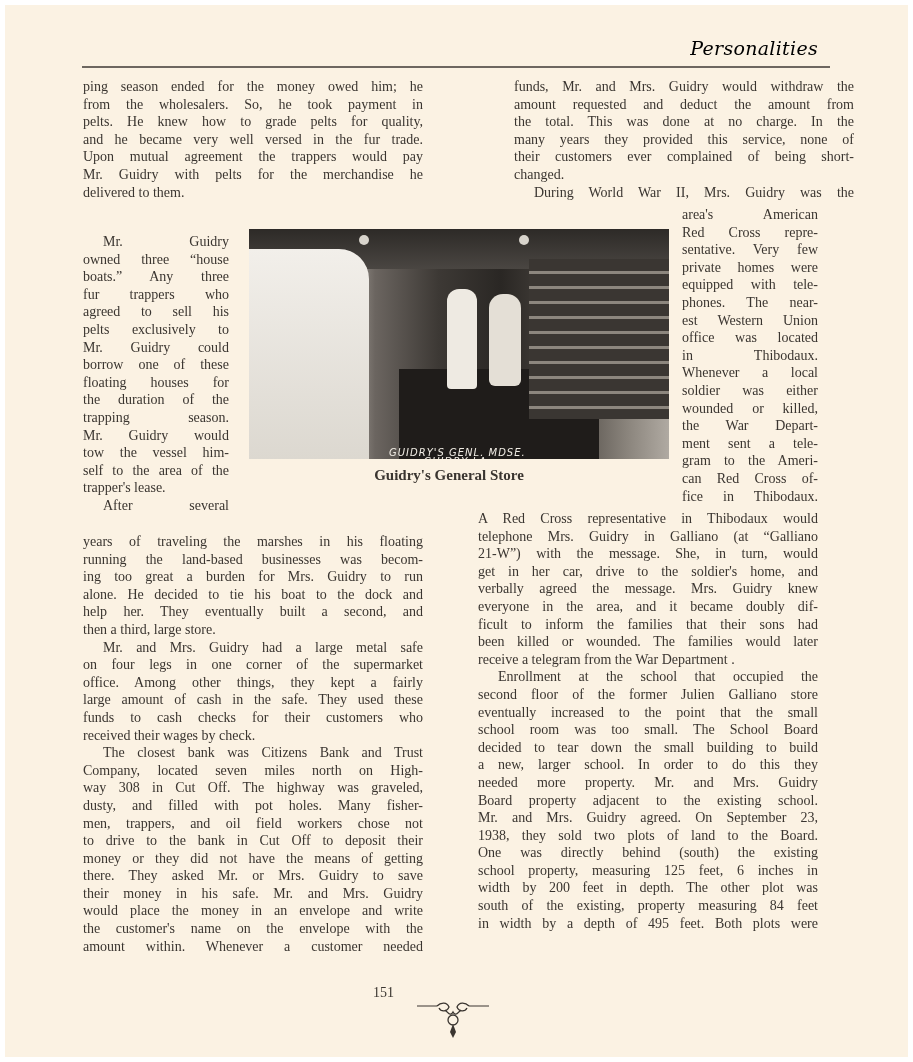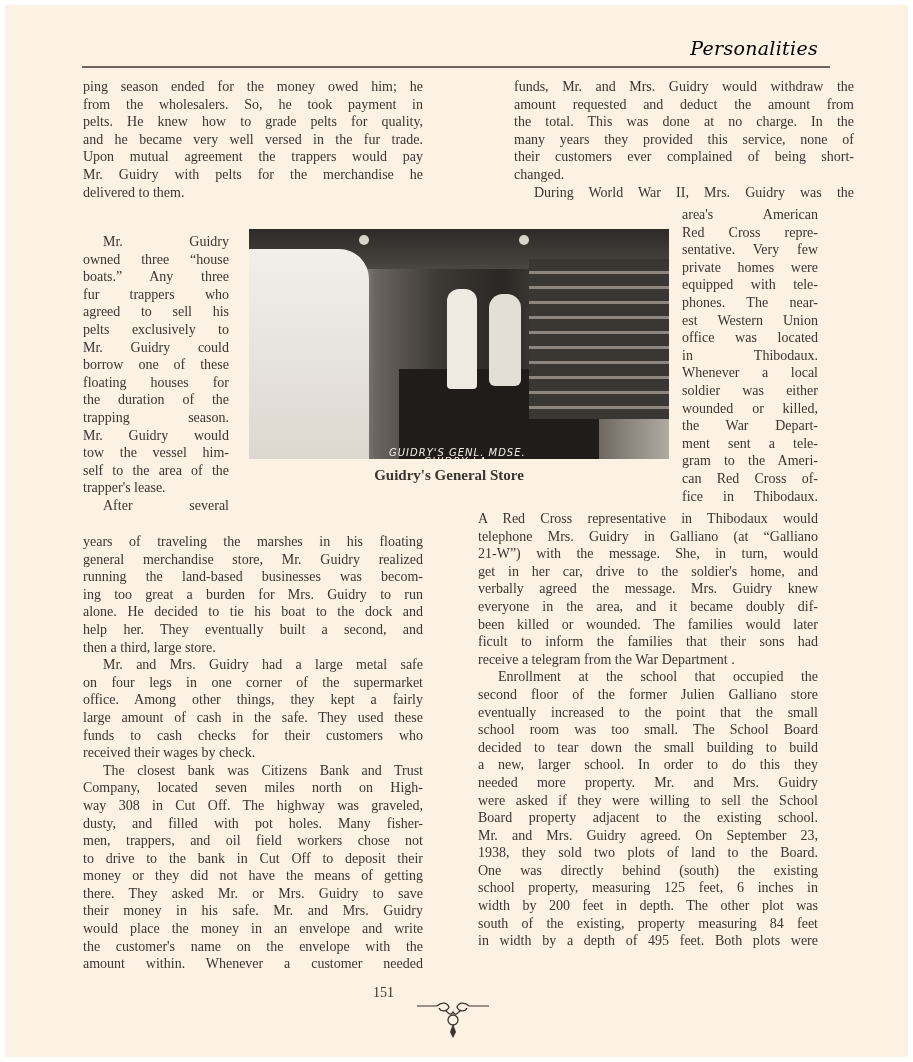--- a/index.html
+++ b/index.html
@@ -83,21 +83,20 @@
   <span class="line">trapping  season.</span>
   <span class="line">Mr. Guidry would</span>
   <span class="line">tow the vessel him-</span>
   <span class="line">self to the area of the</span>
   <span class="line last">trapper's lease.</span>
   <span class="line" style="padding-left:20px">After   several</span>
 </div>
 
 <div class="col" style="left:83px; top:509px; width:340px;margin-top:24px;">
   <span class="line">years of traveling the marshes in his floating</span>
-  <span class="line">general merchandise store, Mr. Guidry realized</span>
   <span class="line">running the land-based businesses was becom-</span>
   <span class="line">ing too great a burden for Mrs. Guidry to run</span>
   <span class="line">alone.  He decided to tie his boat to the dock and</span>
   <span class="line">help her.  They eventually built a second, and</span>
   <span class="line last">then a third, large store.</span>
   <span class="line" style="padding-left:20px">Mr. and Mrs. Guidry had a large metal safe</span>
   <span class="line">on four legs in one corner of the supermarket</span>
   <span class="line">office.  Among other things, they kept a fairly</span>
   <span class="line">large amount of cash in the safe.  They used these</span>
   <span class="line">funds to cash checks for their customers who</span>
@@ -162,31 +161,30 @@
   <span class="line">fice in Thibodaux.</span>
 </div>
 
 <div class="col" style="left:478px; top:510px; width:340px;">
   <span class="line">A Red Cross representative in Thibodaux would</span>
   <span class="line">telephone Mrs. Guidry in Galliano (at “Galliano</span>
   <span class="line">21-W”) with the message.  She, in turn, would</span>
   <span class="line">get in her car, drive to the soldier's home, and</span>
   <span class="line">verbally agreed the message.  Mrs. Guidry knew</span>
   <span class="line">everyone in the area, and it became doubly dif-</span>
+  <span class="line">ficult to inform the families that their sons had</span>
   <span class="line">been killed or wounded.  The families would later</span>
-  <span class="line">ficult to inform the families that their sons had</span>
   <span class="line last">receive a telegram from the War Department .</span>
   <span class="line" style="padding-left:20px">Enrollment at the school that occupied the</span>
   <span class="line">second floor of the former Julien Galliano store</span>
   <span class="line">eventually increased to the point that the small</span>
   <span class="line">school room was too small.  The School Board</span>
   <span class="line">decided to tear down the small building to build</span>
   <span class="line">a new, larger school.  In order to do this they</span>
   <span class="line">needed more property.  Mr. and Mrs. Guidry</span>
-  <span class="line">were asked if they were willing to sell the School</span>
   <span class="line">Board property adjacent to the existing school.</span>
   <span class="line">Mr. and Mrs. Guidry agreed.  On September 23,</span>
   <span class="line">1938, they sold two plots of land to the Board.</span>
   <span class="line">One was directly behind (south) the existing</span>
   <span class="line">school property, measuring 125 feet, 6 inches in</span>
   <span class="line">width by 200 feet in depth.  The other plot was</span>
   <span class="line">south of the existing, property measuring 84 feet</span>
   <span class="line">in width by a depth of 495 feet.  Both plots were</span>
 </div>
 

